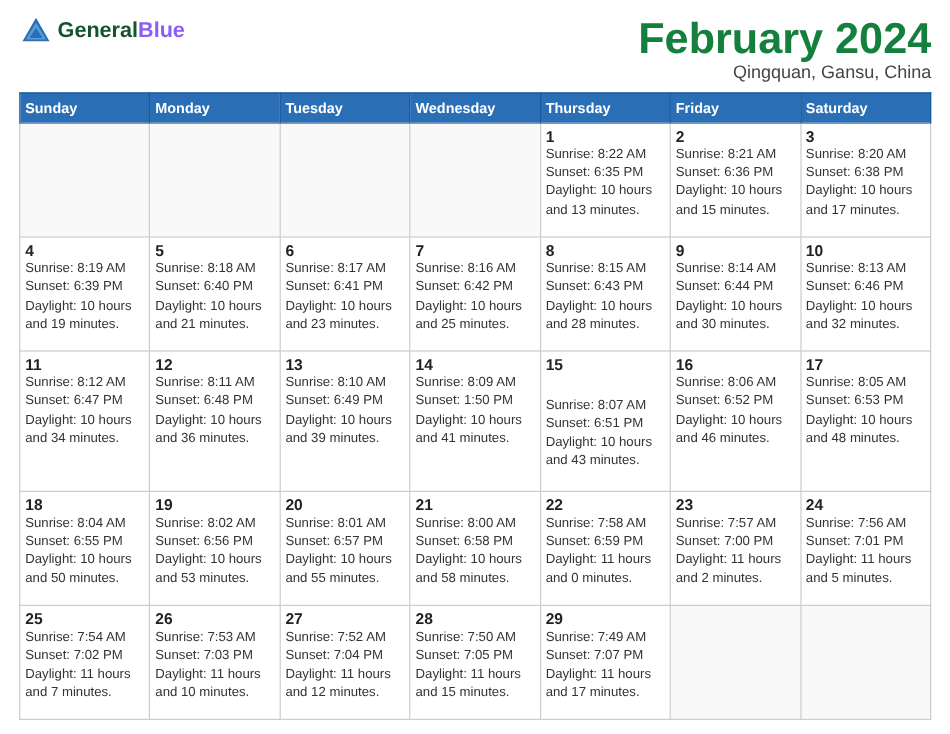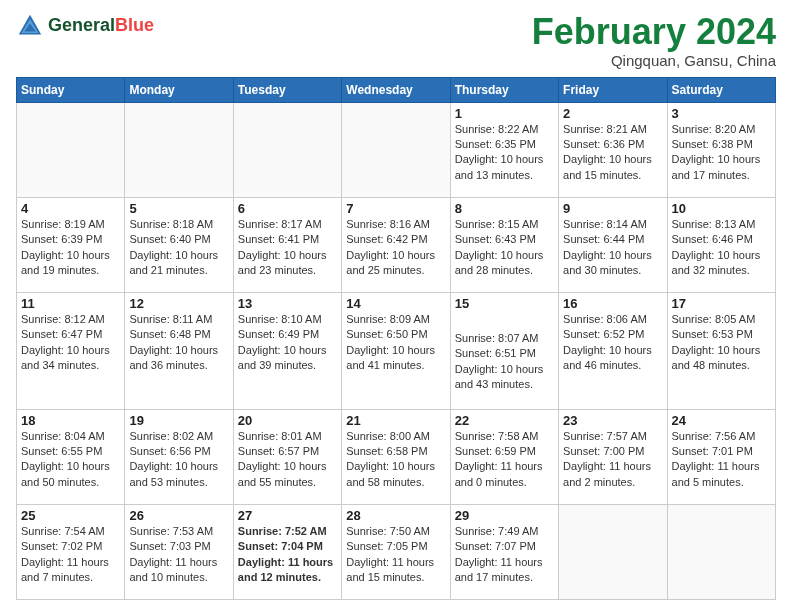--- a/index.html
+++ b/index.html
@@ -27,21 +27,21 @@
       display: flex;
       align-items: center;
       gap: 4px;
     }
     .logo-text {
       font-size: 18px;
       font-weight: bold;
       line-height: 1.1;
     }
     .logo-text span.general { color: #14532d; }
-    .logo-text span.blue { color: #ef4444; }
+    .logo-text span.blue { color: #8b5cf6; }
     .logo-icon {
       width: 28px;
       height: 28px;
     }
     .title-block {
       text-align: right;
     }
     .month-title {
       font-size: 36px;
       font-weight: bold;
@@ -222,21 +222,21 @@
           <td>
             <span class="day-num">13</span>
             <div class="day-info" style="white-space: pre-line;">Sunrise: 8:10 AM
 Sunset: 6:49 PM
 Daylight: 10 hours
 and 39 minutes.</div>
           </td>
           <td>
             <span class="day-num">14</span>
             <div class="day-info" style="white-space: pre-line;">Sunrise: 8:09 AM
-Sunset: 6:50 PM
+Sunset: 1:50 PM
 Daylight: 10 hours
 and 41 minutes.</div>
           </td>
           <td>
             <span class="day-num">15</span>
             <div class="day-info" style="white-space: pre-line; margin-top: 20px;">Sunrise: 8:07 AM
 Sunset: 6:51 PM
 Daylight: 10 hours
 and 43 minutes.</div>
           </td>
@@ -316,21 +316,21 @@
           </td>
           <td>
             <span class="day-num">26</span>
             <div class="day-info" style="white-space: pre-line;">Sunrise: 7:53 AM
 Sunset: 7:03 PM
 Daylight: 11 hours
 and 10 minutes.</div>
           </td>
           <td>
             <span class="day-num">27</span>
-            <div class="day-info" style="white-space: pre-line; font-weight: bold;">Sunrise: 7:52 AM
+            <div class="day-info" style="white-space: pre-line;">Sunrise: 7:52 AM
 Sunset: 7:04 PM
 Daylight: 11 hours
 and 12 minutes.</div>
           </td>
           <td>
             <span class="day-num">28</span>
             <div class="day-info" style="white-space: pre-line;">Sunrise: 7:50 AM
 Sunset: 7:05 PM
 Daylight: 11 hours
 and 15 minutes.</div>

